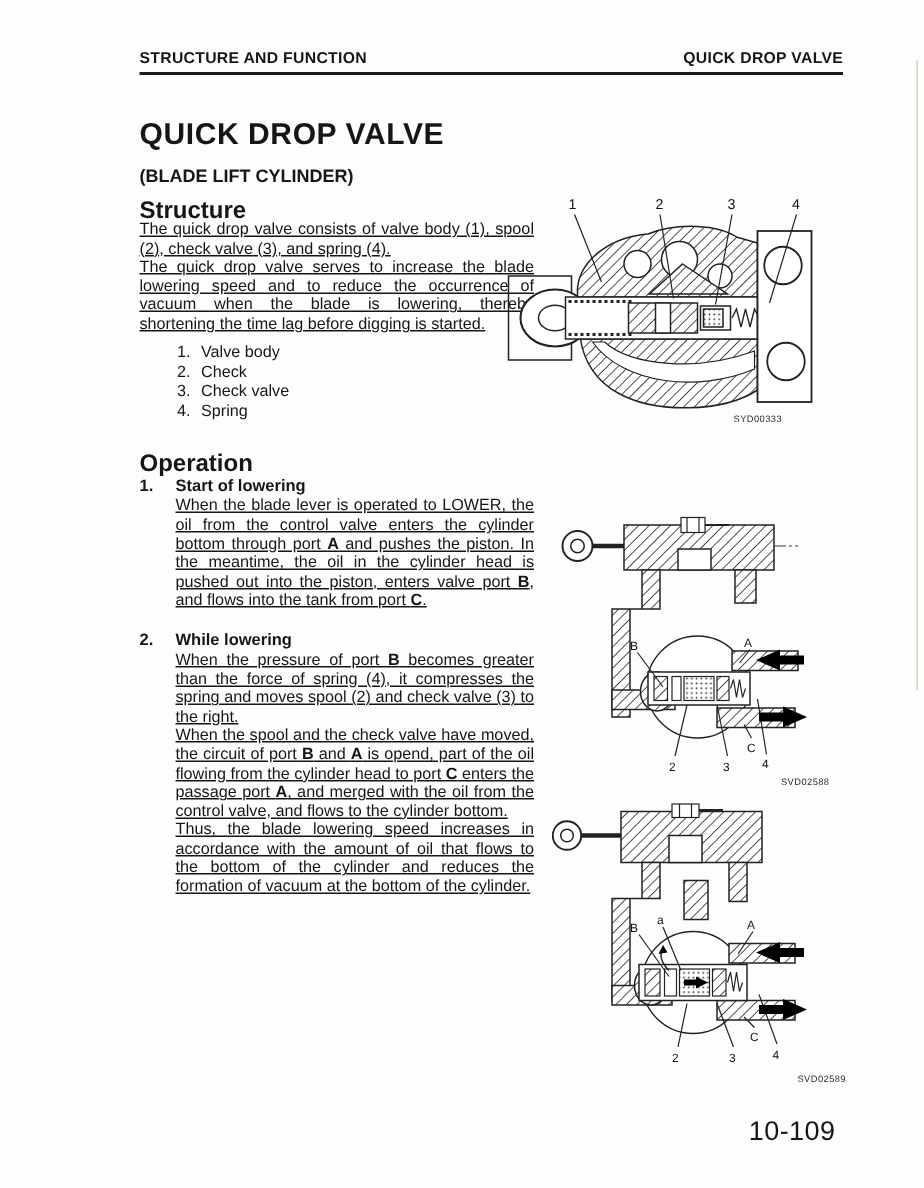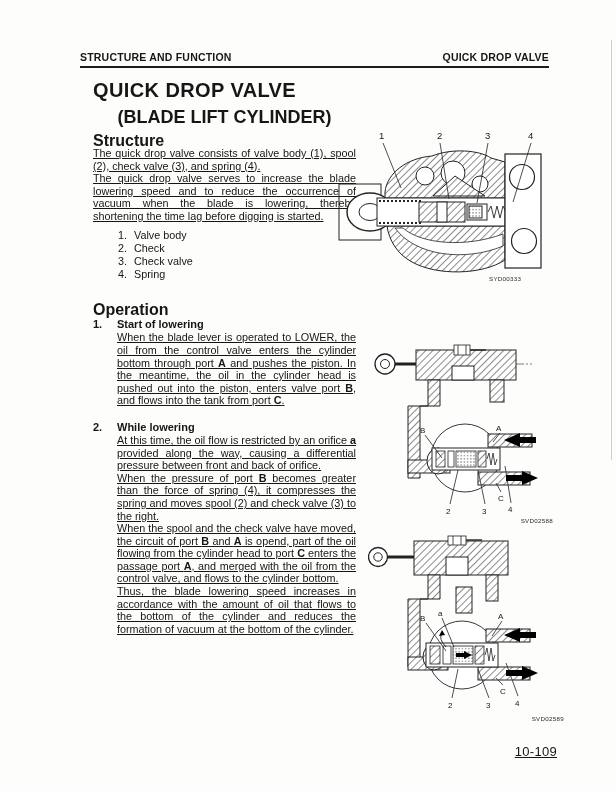--- a/index.html
+++ b/index.html
@@ -3,28 +3,28 @@
 <meta charset="utf-8">
 <style>
   html,body{margin:0;padding:0;}
   body{
     width:616px;height:792px;background:#fdfdfb;position:relative;overflow:hidden;
     font-family:"Liberation Sans","DejaVu Sans",sans-serif;color:#161616;
     -webkit-font-smoothing:antialiased;
   }
   .page{position:absolute;inset:0;}
   
-  .hdr{position:absolute;left:80px;top:33px;width:469px;display:flex;
+  .hdr{position:absolute;left:93px;top:33px;width:469px;display:flex;
        justify-content:space-between;align-items:flex-end;
-       border-bottom:2.5px solid #1c1c1c;padding-bottom:3px;margin-top:18px;}
+       border-bottom:2.5px solid #1c1c1c;padding-bottom:3px;}
   .hdr span{font-size:10.5px;font-weight:bold;letter-spacing:.2px;}
   
   .col{position:absolute;left:93px;top:80px;width:263px;}
   h1.title{margin:0;font-size:20px;line-height:21px;font-weight:bold;letter-spacing:.4px;}
-  h2.subtitle{margin:9px 0 0;font-size:18px;line-height:14px;font-weight:bold;text-align:center;}
+  h2.subtitle{margin:9px 0 0;font-size:12px;line-height:14px;font-weight:bold;}
   h3.sec{margin:10px 0 0;font-size:16px;line-height:13px;font-weight:bold;}
   .col p{margin:0;font-size:10.8px;line-height:12.6px;text-align:justify;text-decoration:underline;}
   .parts{margin:6px 0 0 25px;}
   .part{font-size:10.8px;line-height:13.2px;display:flex;}
   .part .pn{width:16px;flex:none;}
   .op-item{margin-top:0;}
   .op-head{display:flex;font-size:11px;line-height:13px;font-weight:bold;}
   .op-head .on{width:24px;flex:none;}
   .op-body{margin-left:24px;width:239px;}
   .op-item.second{margin-top:14px;}
@@ -33,21 +33,21 @@
   .fig{position:absolute;}
   #fig1{left:337px;top:128px;}
   #fig2{left:370px;top:342px;}
   #fig3{left:368px;top:535px;}
   svg text{font-family:"Liberation Sans","DejaVu Sans",sans-serif;fill:#161616;}
   .callout{font-size:9.5px;}
   .plabel{font-size:8px;}
   .figcode{font-size:6.2px;letter-spacing:.3px;fill:#2b2b2b;}
   
   .ftr-left{position:absolute;left:88px;top:794px;font-size:9px;color:#3a3a3a;letter-spacing:.5px;}
-  .ftr-right{position:absolute;right:59px;top:744px;font-size:13px;letter-spacing:.3px;text-decoration:underline;}
+  .ftr-right{position:absolute;right:59px;top:744px;font-size:18px;letter-spacing:.3px;}
   
   .scan-right{position:absolute;right:4px;top:40px;width:1px;height:420px;background:#cfcfc9;}
 </style>
 </head>
 <body>
 
 <div class="page">
   <div class="scan-right"></div>
 
   <div class="hdr">
@@ -93,21 +93,20 @@
         <p>When the blade lever is operated to LOWER, the oil from the control valve enters the cylinder bottom through port <b>A</b> and pushes the piston. In the meantime, the oil in the cylinder head is pushed out into the piston, enters valve port <b>B</b>, and flows into the tank from port <b>C</b>.</p>
       </div>
     </div>
 
     <div class="op-item second">
       <div class="op-head">
         <span class="on">2.</span>
         <span>While lowering</span>
       </div>
       <div class="op-body">
-        <p>At this time, the oil flow is restricted by an orifice <b>a</b> provided along the way, causing a differential pressure between front and back of orifice.</p>
         <p>When the pressure of port <b>B</b> becomes greater than the force of spring (4), it compresses the spring and moves spool (2) and check valve (3) to the right.</p>
         <p>When the spool and the check valve have moved, the circuit of port <b>B</b> and <b>A</b> is opend, part of the oil flowing from the cylinder head to port <b>C</b> enters the passage port <b>A</b>, and merged with the oil from the control valve, and flows to the cylinder bottom.</p>
         <p>Thus, the blade lowering speed increases in accordance with the amount of oil that flows to the bottom of the cylinder and reduces the formation of vacuum at the bottom of the cylinder.</p>
       </div>
     </div>
   </div>
 
   <svg id="fig1" class="fig" width="210" height="158" viewBox="0 0 210 158">
     <defs>
       <pattern id="h1" width="5" height="5" patternUnits="userSpaceOnUse" patternTransform="rotate(45)">

